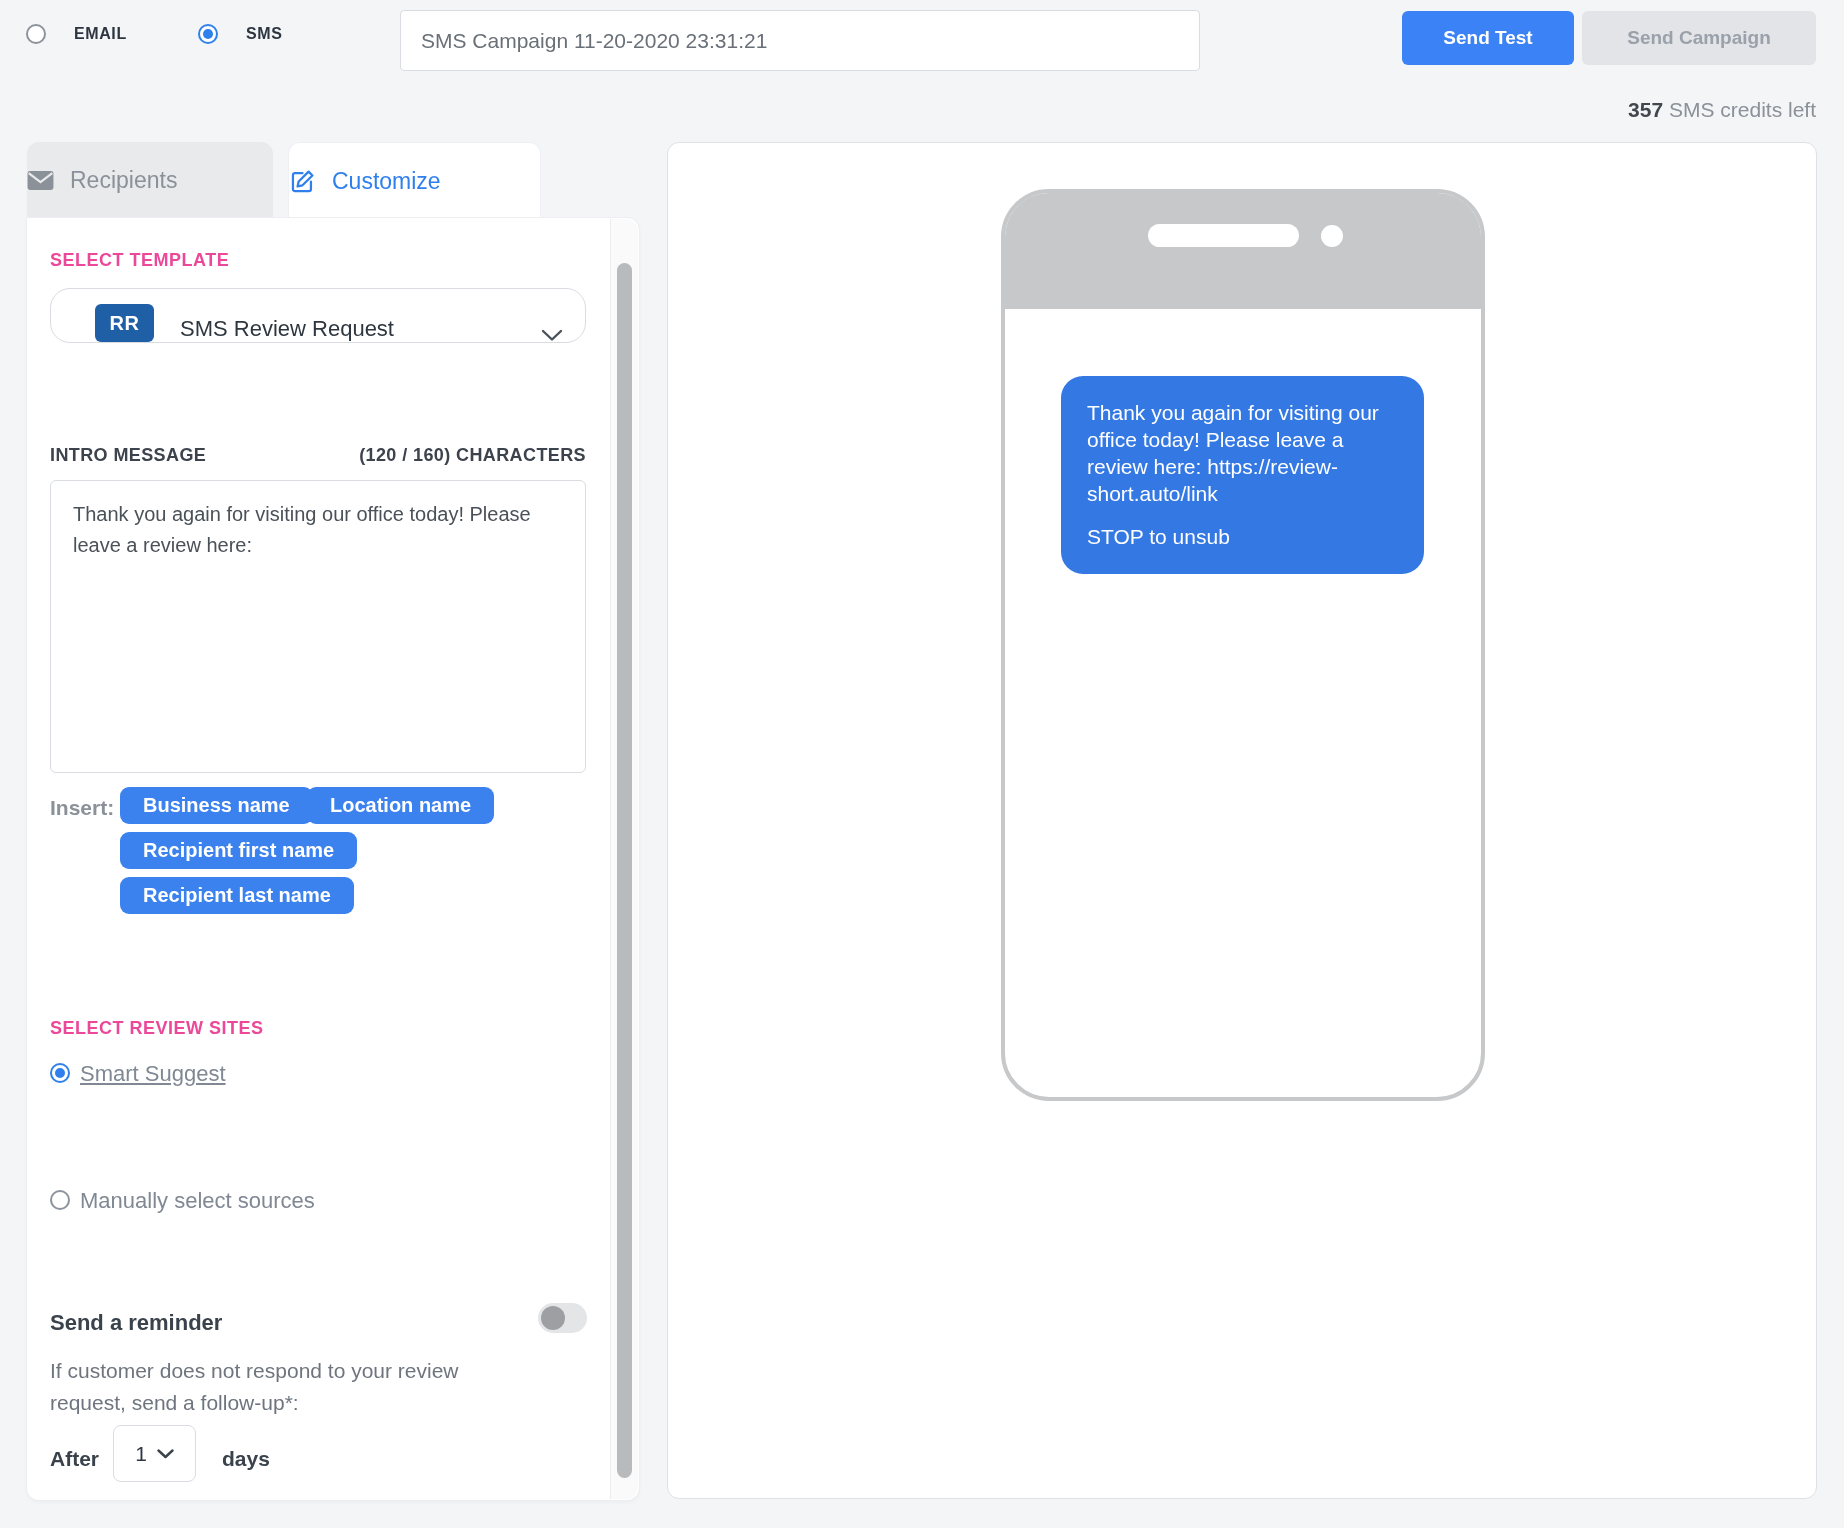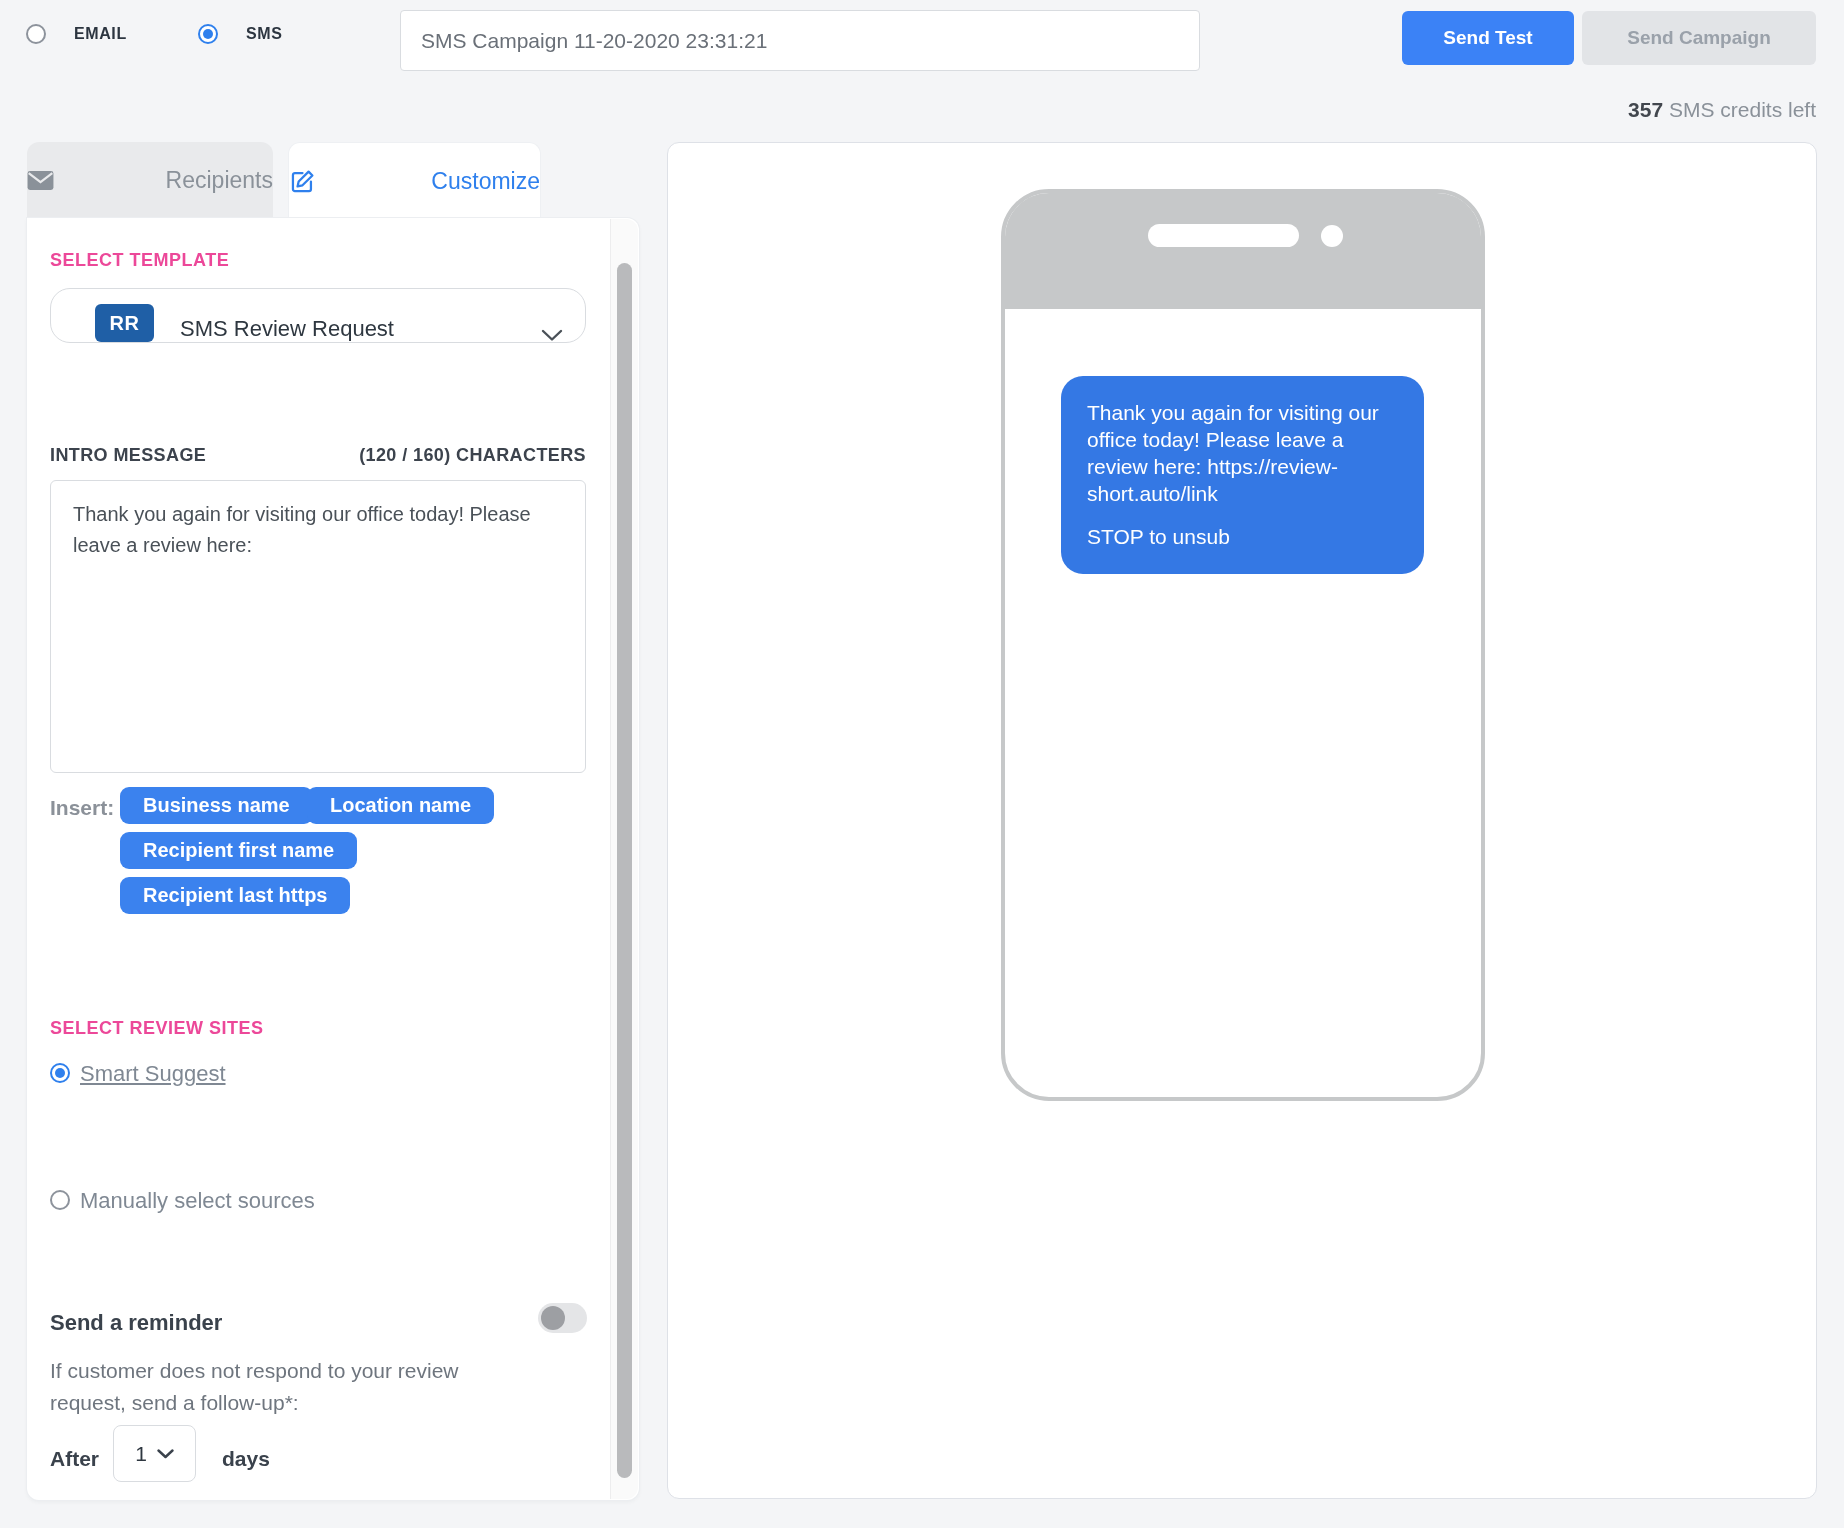--- a/index.html
+++ b/index.html
@@ -31,21 +31,21 @@
     display:flex; align-items:center; justify-content:center; cursor:pointer;
   }
   .btn-primary { left:1402px; width:172px; background:#3b82f6; color:#fff; }
   .btn-disabled { left:1582px; width:234px; background:#e2e4e7; color:#9aa1aa; cursor:default; }
   .credits { position:absolute; top:98px; left:1316px; width:500px; text-align:right;
     font-size:21px; color:#8a9199; }
   .credits b { color:#42474e; font-weight:bold; }
   
   .tab {
     position:absolute; top:142px; height:77px; border-radius:12px 12px 0 0;
-    display:flex; align-items:center; justify-content:space-between; gap:16px;
+    display:flex; align-items:center; justify-content:flex-start; gap:16px;
     font-size:23px; cursor:pointer;
   }
   .tab-recipients { left:27px; width:246px; background:#e9eaec; color:#8a9199; }
   .tab-customize { left:288px; width:253px; background:#fff; color:#2f80ed;
     border:1px solid #eef0f3; border-bottom:none; }
   
   .panel {
     position:absolute; left:27px; top:218px; width:612px; height:1282px;
     background:#fff; border-radius:0 12px 12px 12px;
     box-shadow:0 0 0 1px #eceef1, 0 2px 4px rgba(40,50,60,.05);
@@ -204,21 +204,21 @@
       <span>INTRO MESSAGE</span>
       <span>(120 / 160) CHARACTERS</span>
     </div>
 
     <textarea class="intro-textarea" style="">Thank you again for visiting our office today! Please leave a review here:</textarea>
 
     <div class="insert-label">Insert:</div>
     <button class="chip chip1">Business name</button>
     <button class="chip chip2">Location name</button>
     <button class="chip chip3">Recipient first name</button>
-    <button class="chip chip4">Recipient last https</button>
+    <button class="chip chip4">Recipient last name</button>
 
     <div class="section-label" style="left:23px; top:800px;">SELECT REVIEW SITES</div>
 
     <span class="radio selected opt-radio" style="left:23px; top:845px;"></span>
     <span class="opt-label" style="left:53px; top:843px;text-decoration:underline;">Smart Suggest</span>
 
     <span class="radio opt-radio" style="left:23px; top:972px;"></span>
     <span class="opt-label" style="left:53px; top:970px;">Manually select sources</span>
 
     <div class="reminder-title">Send a reminder</div>

